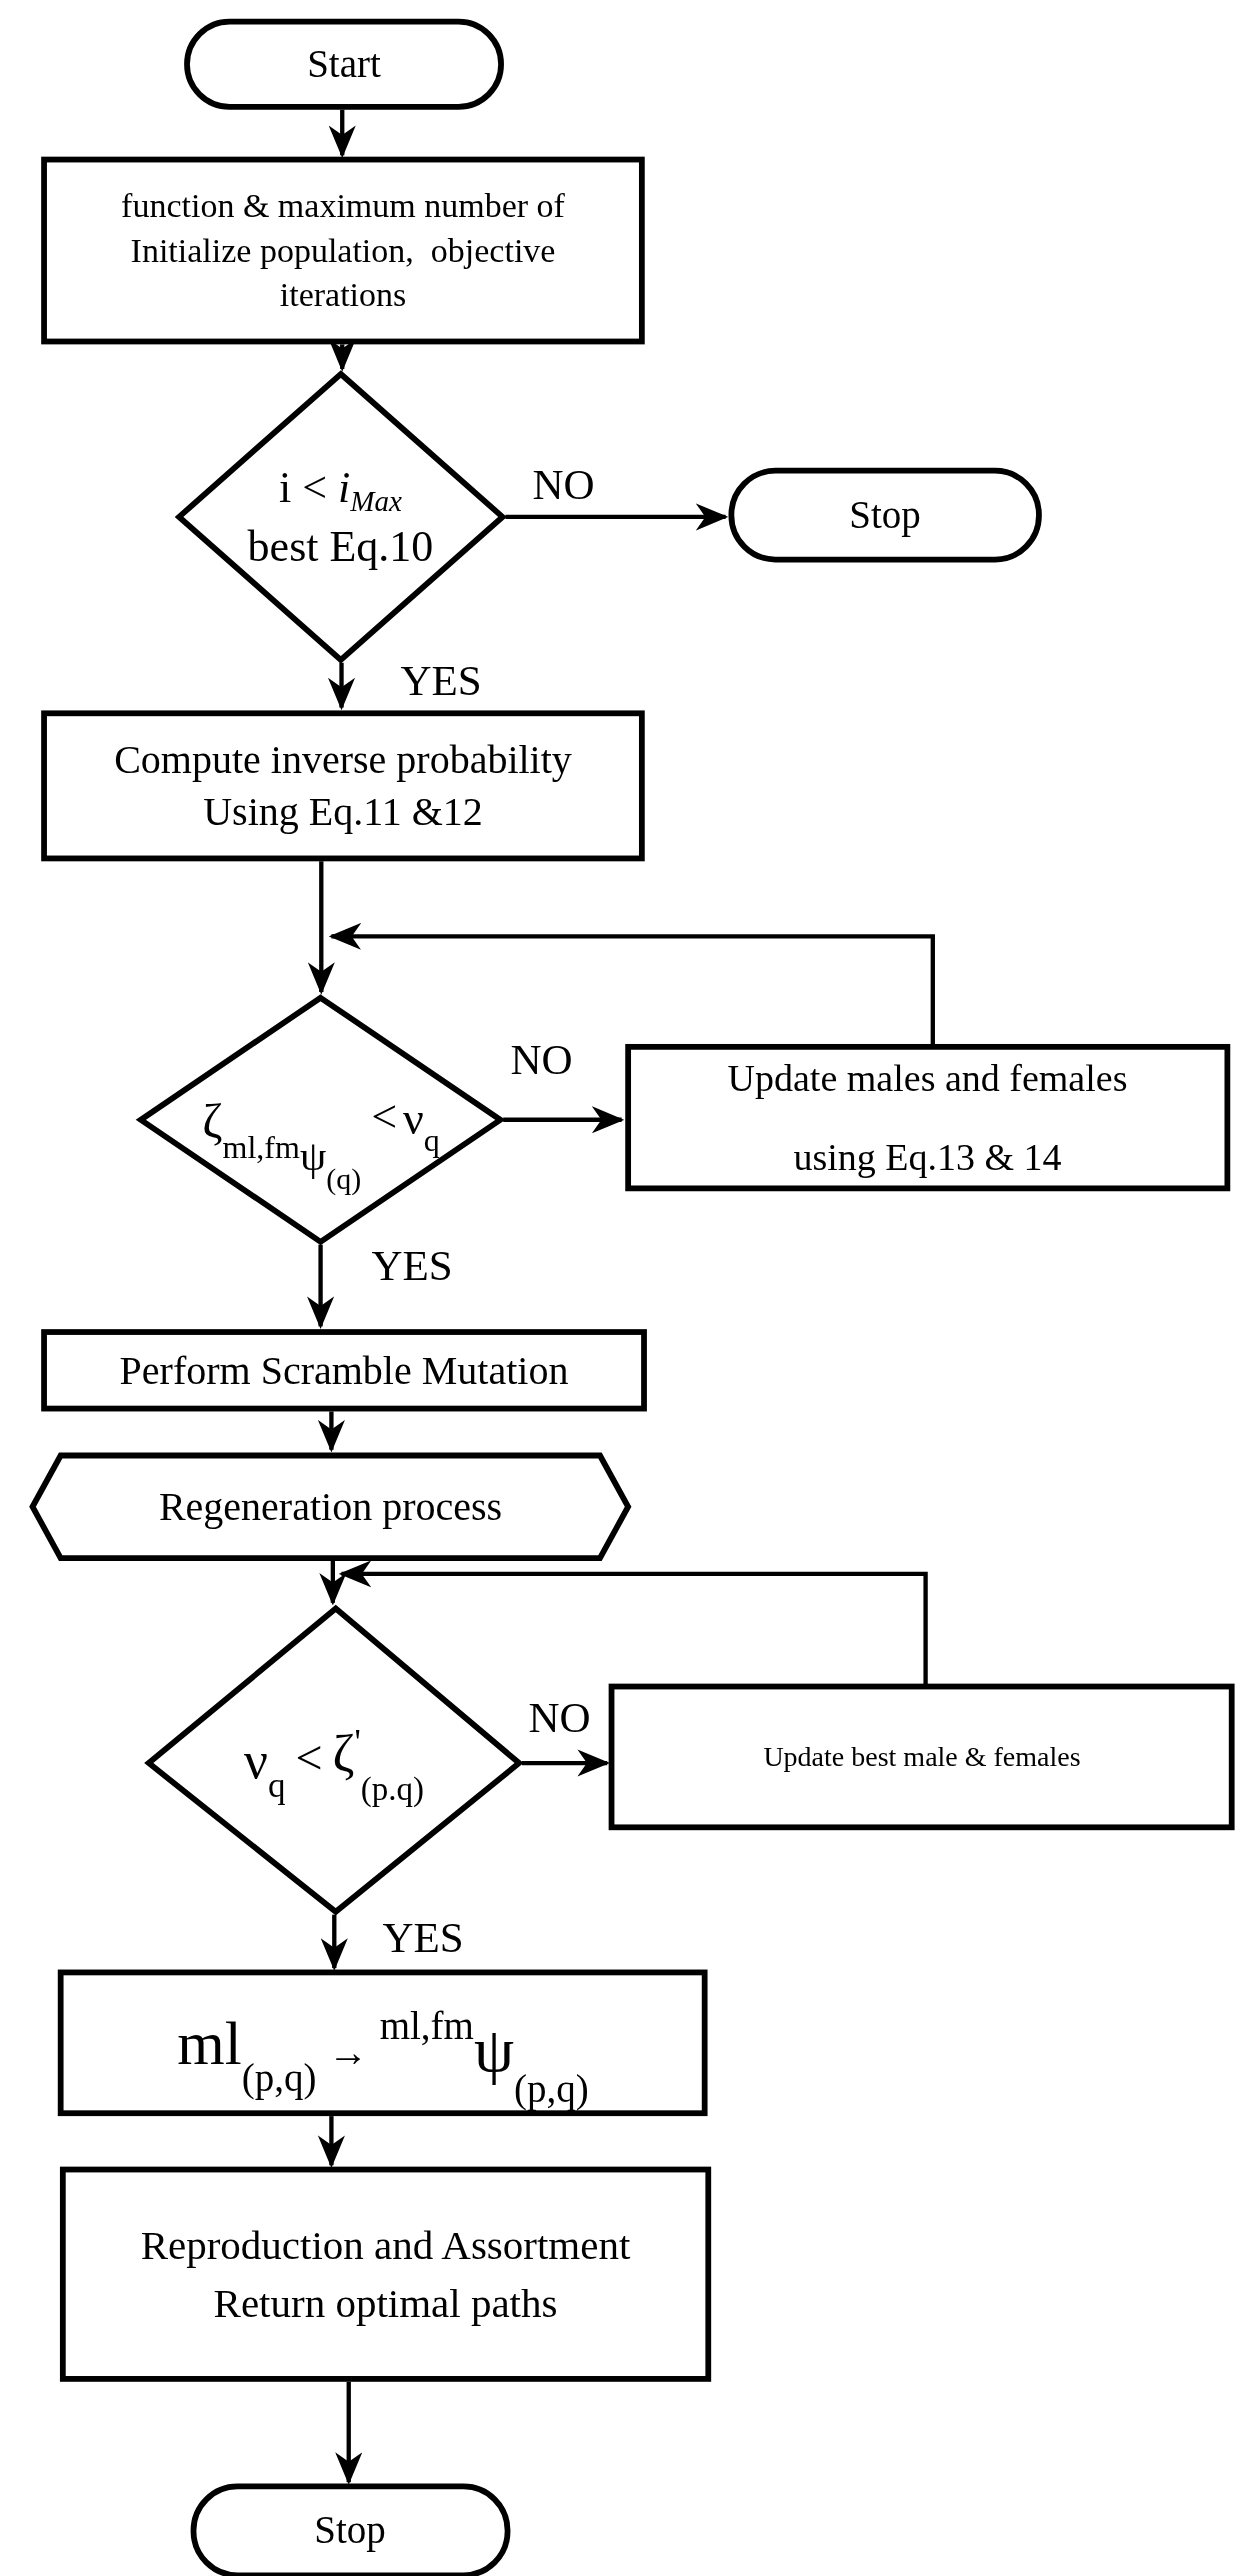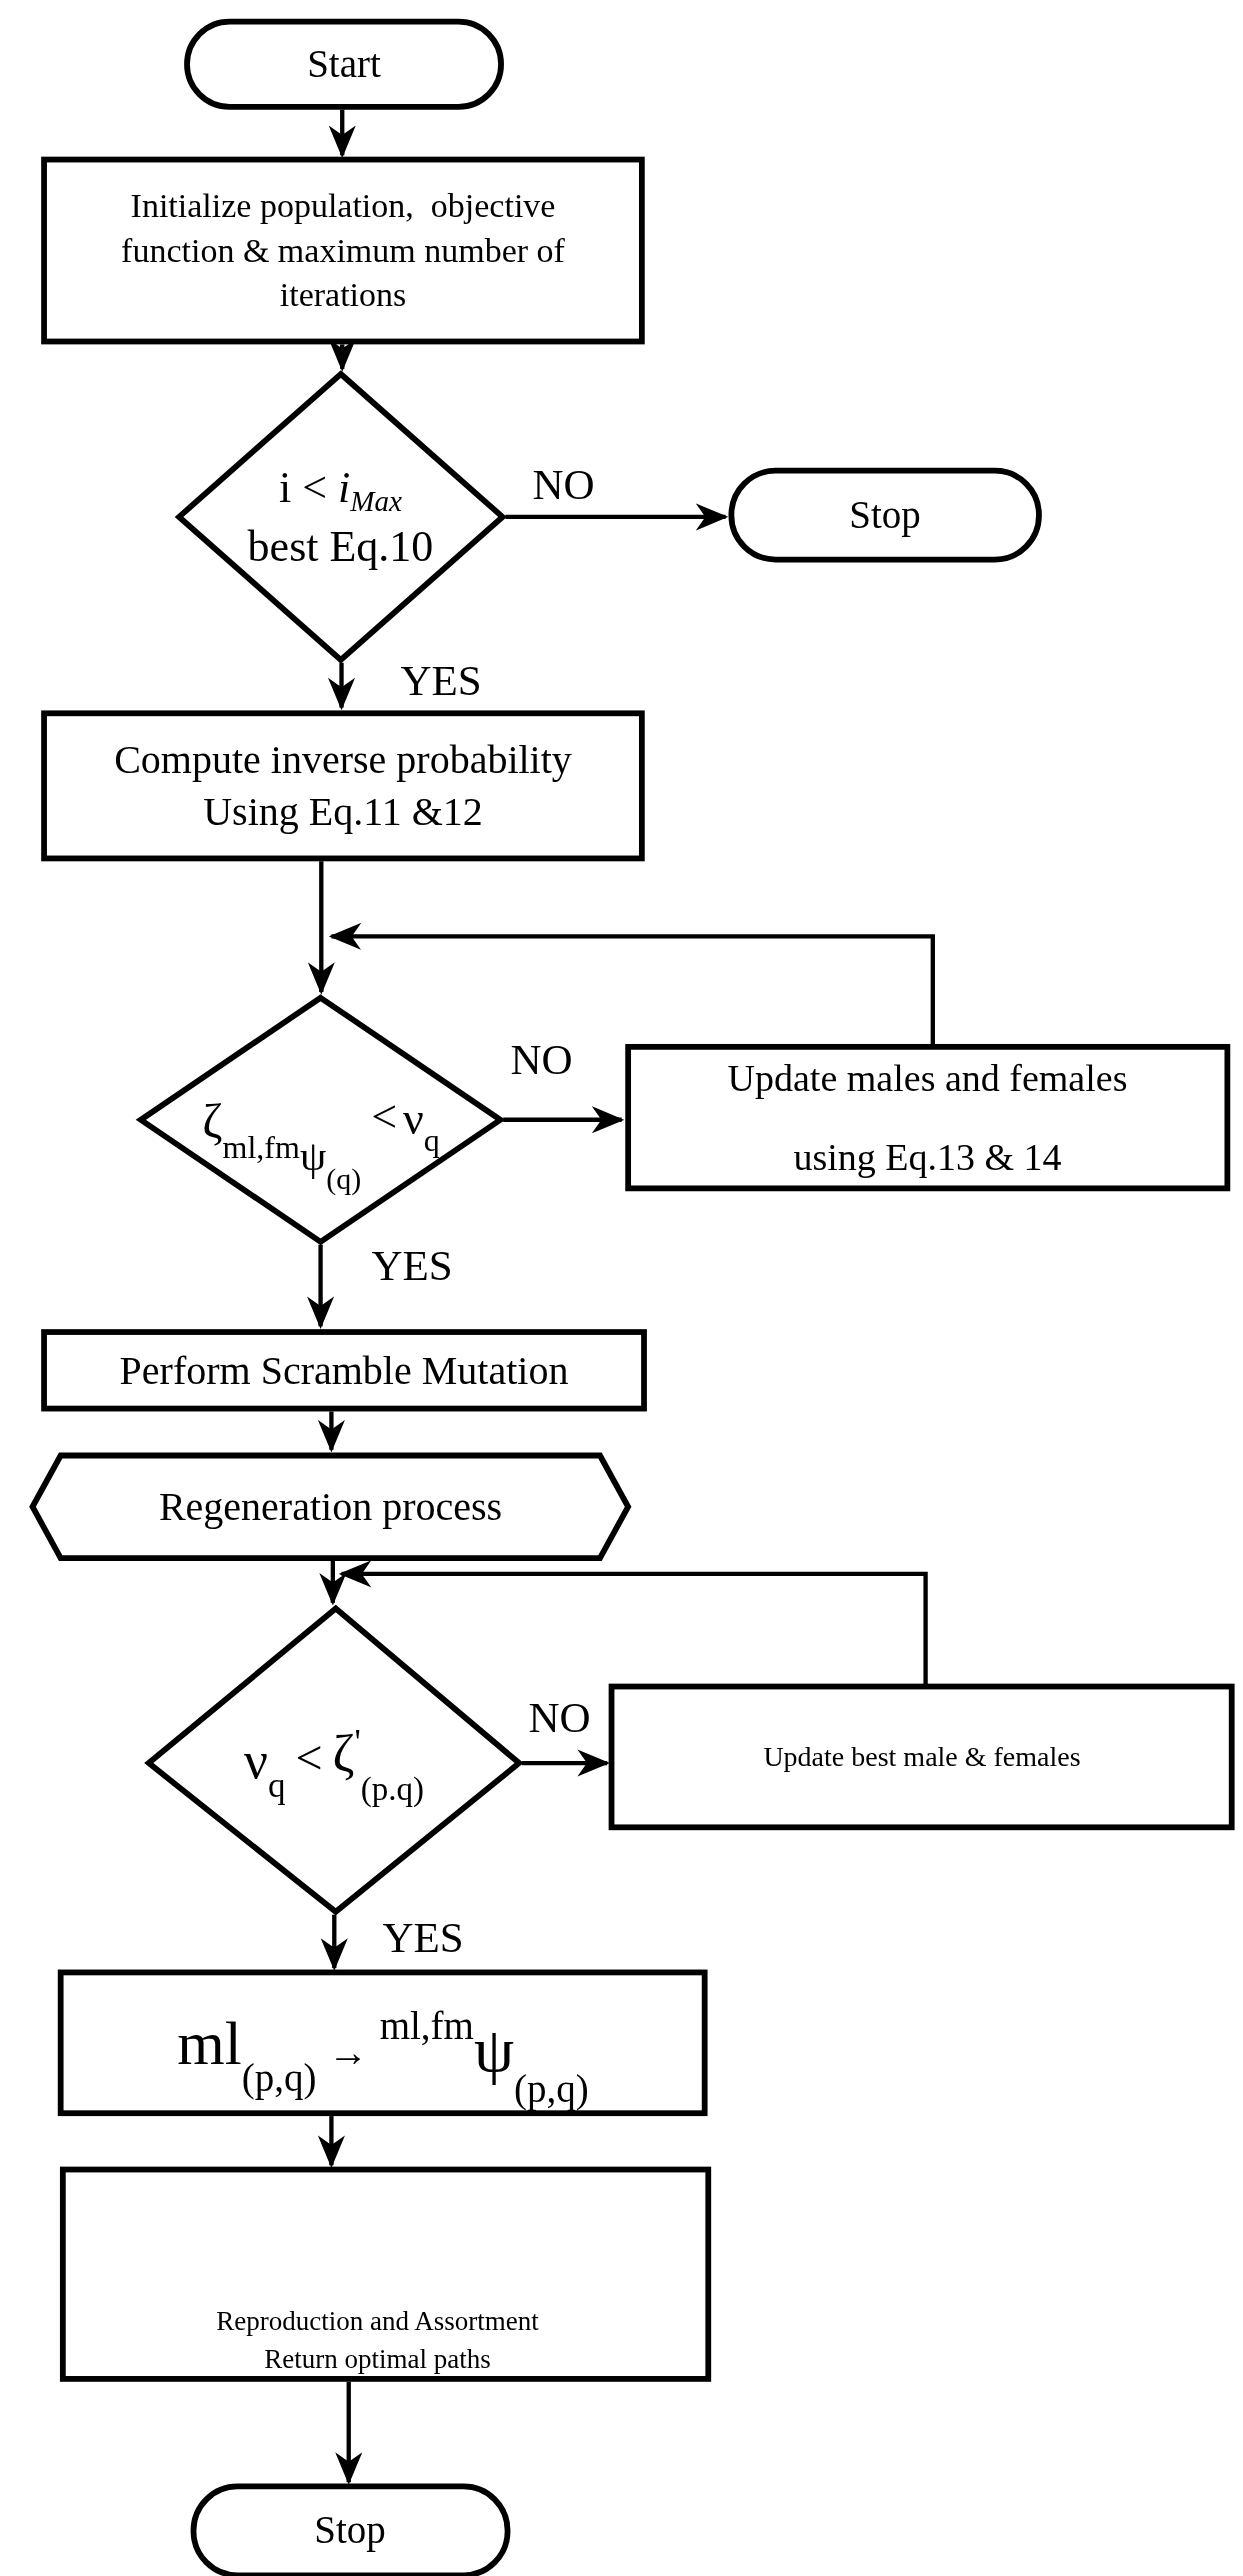--- a/index.html
+++ b/index.html
@@ -70,22 +70,22 @@
     <path d="M463,2652 V2726" stroke="#000" stroke-width="6" fill="none" marker-end="url(#arrow)"></path>
     <path d="M459,2931 V2999" stroke="#000" stroke-width="6" fill="none" marker-end="url(#arrow)"></path>
     <path d="M483,3299 V3438" stroke="#000" stroke-width="6" fill="none" marker-end="url(#arrow)"></path>
   </svg>
 
   <div class="lbl" style="left:187px;top:21.7px;width:314px;height:85px;font-size:39px;">
     <span>Start</span>
   </div>
 
   <div class="lbl" style="left:44px;top:160px;width:598px;height:182px;font-size:34px;line-height:1.32;">
+    <span class="row">function &amp; maximum number of</span>
     <span class="row pre">Initialize population,  objective</span>
-    <span class="row">function &amp; maximum number of</span>
     <span class="row">iterations</span>
   </div>
 
   <div class="lbl" style="left:179px;top:374px;width:323px;height:286px;font-size:44px;line-height:1.35;">
     <span class="row">
       <span>i &lt; </span><span class="it">i</span><span class="it fx" style="font-size:0.66em;top:0.32em;">Max</span>
     </span>
     <span class="row">best Eq.10</span>
   </div>
 
@@ -150,21 +150,21 @@
   <div class="lbl" style="left:365px;top:1915px;width:116px;height:46px;font-size:43px;">
     <span>YES</span>
   </div>
 
   <div class="lbl" style="left:61px;top:1972px;width:644px;height:141px;font-size:61px;line-height:1;">
     <span>
       <span class="fx">ml</span><span class="fx" style="font-size:39px;top:27.4px;">(p,q)</span><span class="fx" style="font-size:40px;top:2.9px;margin:0 11.6px;">→</span><span class="fx" style="font-size:39px;top:-24.5px;">ml,fm</span><span class="fx" style="font-size:64px;top:7.2px;">ψ</span><span class="fx" style="font-size:39px;top:38px;">(p,q)</span>
     </span>
   </div>
 
-  <div class="lbl" style="left:55px;top:2170px;width:645px;height:209px;font-size:27px;line-height:1.4;justify-content:flex-end;">
+  <div class="lbl" style="left:63px;top:2170px;width:645px;height:209px;font-size:41px;line-height:1.4;">
     <span class="row">Reproduction and Assortment</span>
     <span class="row">Return optimal paths</span>
   </div>
 
   <div class="lbl" style="left:193px;top:2486px;width:314px;height:89px;font-size:39px;">
     <span>Stop</span>
   </div>
 
 </div>
 

